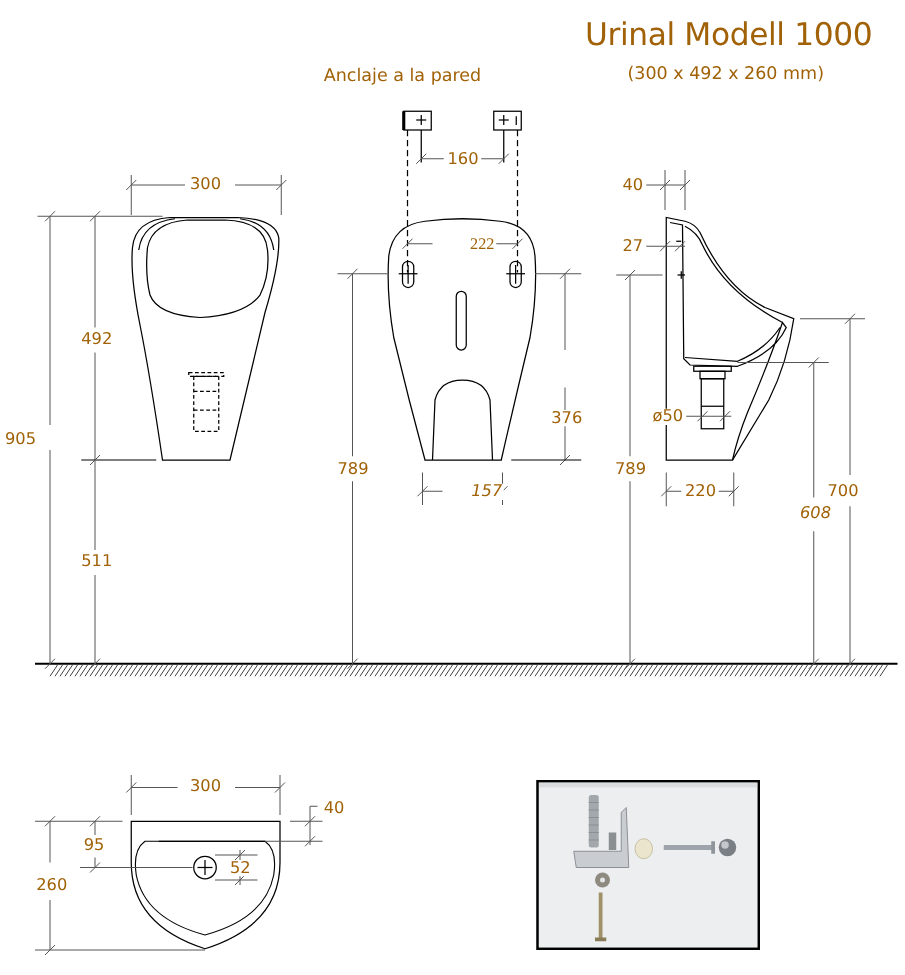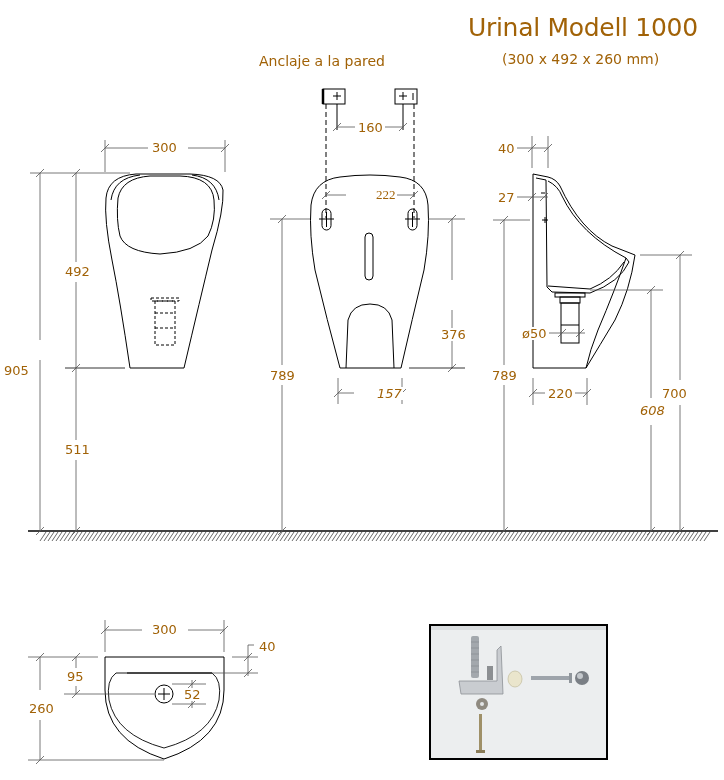--- a/index.html
+++ b/index.html
@@ -199,21 +199,21 @@
     <line x1="212" y1="673" x2="258" y2="673"></line>
     <line x1="248" y1="645" x2="248" y2="676"></line>
     <line x1="248" y1="645" x2="254" y2="645"></line>
     <line x1="244" y1="661" x2="252" y2="653"></line>
     <line x1="244" y1="677" x2="252" y2="669"></line>
   </g>
 </svg>
 
 <div class="t dim" style="left:151px; top:141px;">300</div>
 <div class="t dim" style="left:64px; top:265px;">492</div>
-<div class="t dim" style="left:3px; top:364px;">905</div>
+<div class="t dim" style="left:3px; top:345px;">905</div>
 <div class="t dim" style="left:64px; top:443px;">511</div>
 
 <div class="t dim" style="left:357px; top:121px;text-align:right;">160</div>
 <div class="t dim" style="left:375px; top:188px;font-family:Liberation Serif, serif;">222</div>
 <div class="t dim" style="left:269px; top:369px;">789</div>
 <div class="t dim" style="left:440px; top:304px;margin-top:24px;">376</div>
 <div class="t dim" style="left:376px; top:387px;font-style:italic;">157</div>
 
 <div class="t dim" style="left:497px; top:142px;">40</div>
 <div class="t dim" style="left:497px; top:191px;">27</div>

